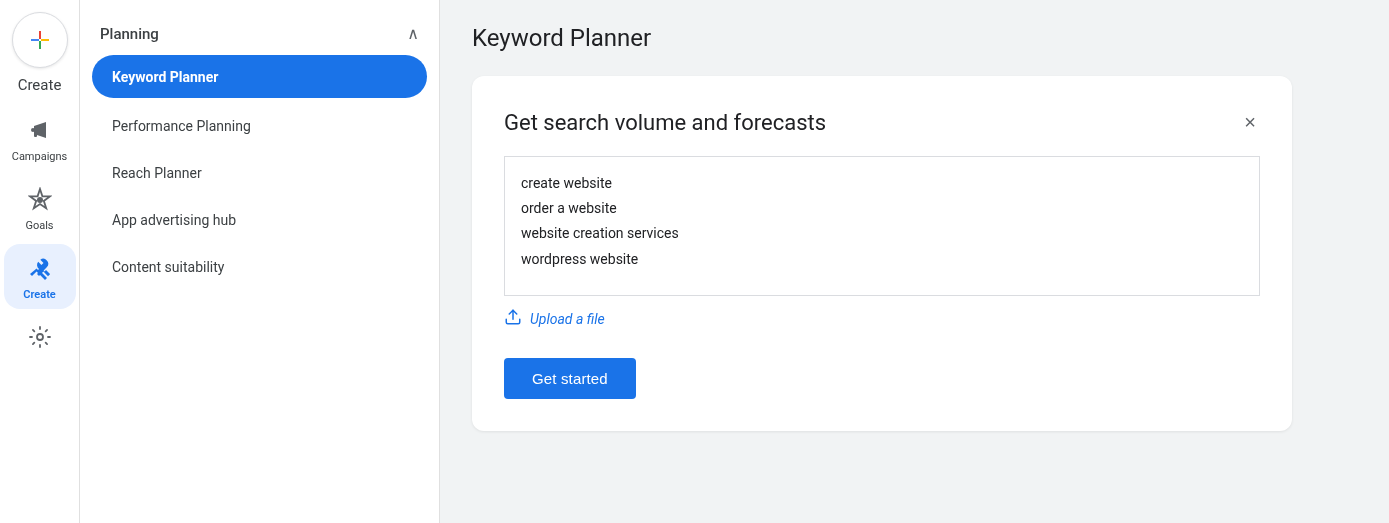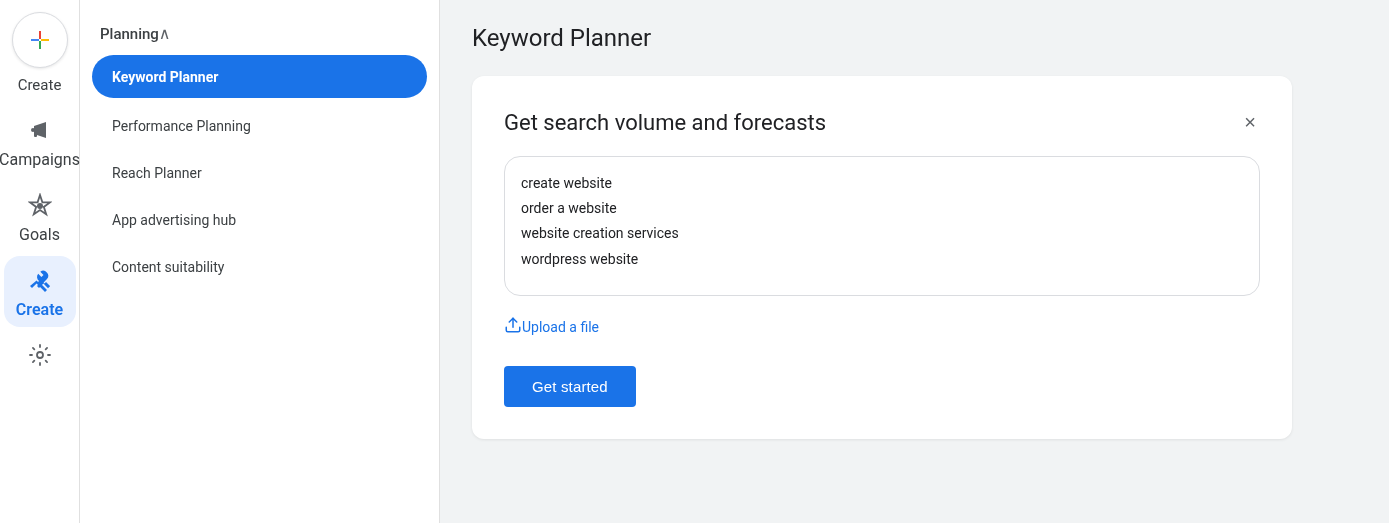--- a/index.html
+++ b/index.html
@@ -40,21 +40,21 @@
       width: 32px;
       height: 32px;
       display: flex;
       align-items: center;
       justify-content: center;
       font-size: 20px;
       margin-bottom: 4px;
     }
 
     .nav-icon-item .icon-label {
-      font-size: 16px;
+      font-size: 11px;
       color: #3c4043;
       text-align: center;
     }
 
     .nav-icon-item.active .icon-label { color: #1a73e8; font-weight: 600; }
 
     
     .create-btn {
       width: 56px;
       height: 56px;
@@ -74,20 +74,21 @@
       width: 360px;
       background: #fff;
       border-right: 1px solid #e0e0e0;
       flex-shrink: 0;
       padding: 16px 0;
       overflow-y: auto;
     }
 
     .sidebar-section-header {
       display: flex;
+      justify-content: space-between;
       align-items: center;
       padding: 8px 20px;
       cursor: pointer;
     }
 
     .sidebar-section-header .section-title {
       font-size: 15px;
       font-weight: 500;
       color: #3c4043;
     }
@@ -166,40 +167,42 @@
       cursor: pointer;
       font-size: 20px;
       color: #5f6368;
       padding: 4px;
       line-height: 1;
     }
 
     .keywords-textarea {
       width: 100%;
       border: 1px solid #dadce0;
-      border-radius: 16px;
+      border-radius: 0;
       padding: 14px 16px;
       font-size: 14px;
       color: #202124;
       line-height: 1.8;
       resize: none;
       height: 140px;
-      margin-bottom: 16px;
+      margin-bottom: 8px;
       font-family: inherit;
       outline: none;
     }
 
     .upload-link {
       display: flex;
       align-items: center;
+      gap: 8px;
       color: #1a73e8;
       font-size: 14px;
       cursor: pointer;
       margin-bottom: 28px;
       text-decoration: none;
+      font-style: italic;
     }
 
     .upload-icon {
       font-size: 16px;
     }
 
     .get-started-btn {
       background: #1a73e8;
       color: #fff;
       border: none;

